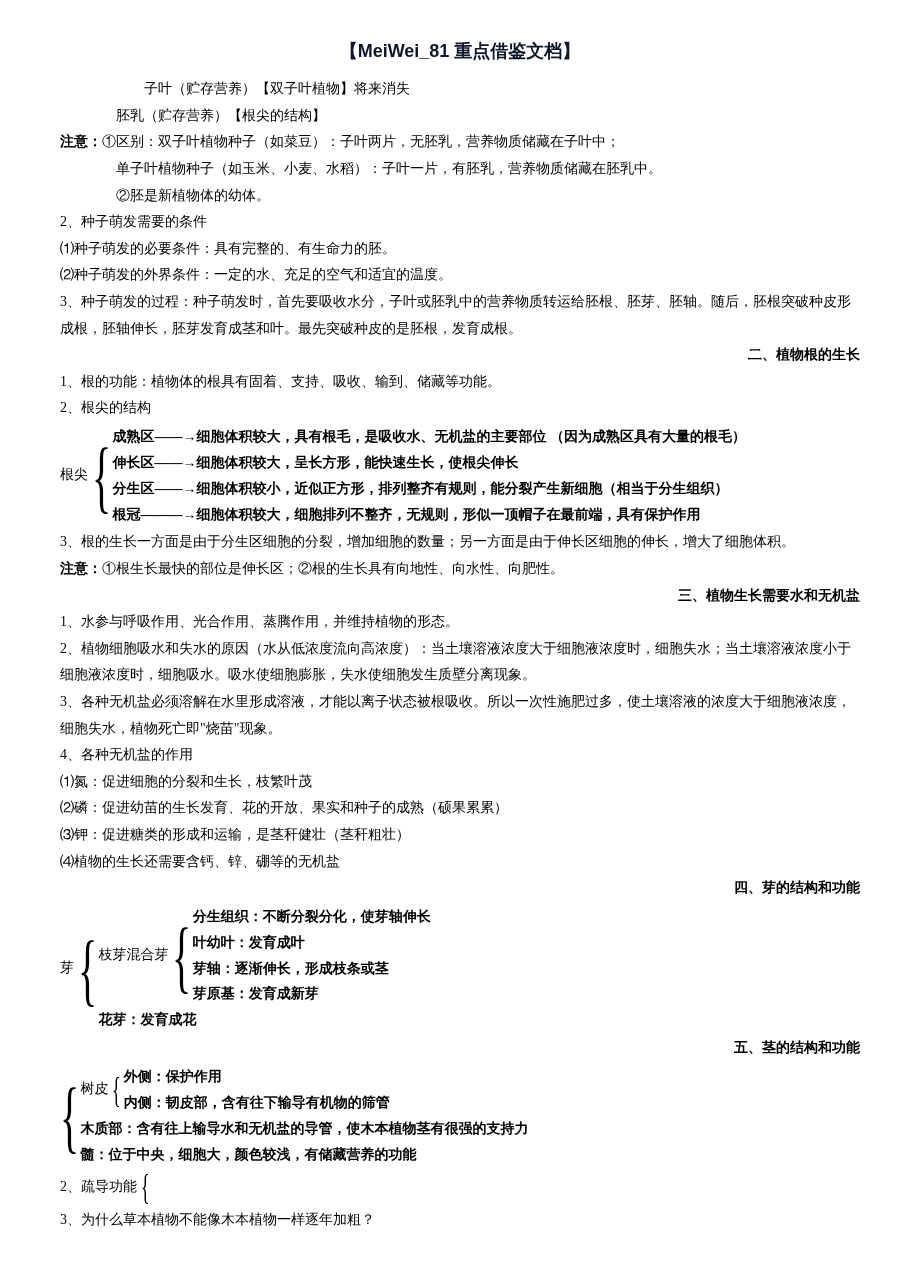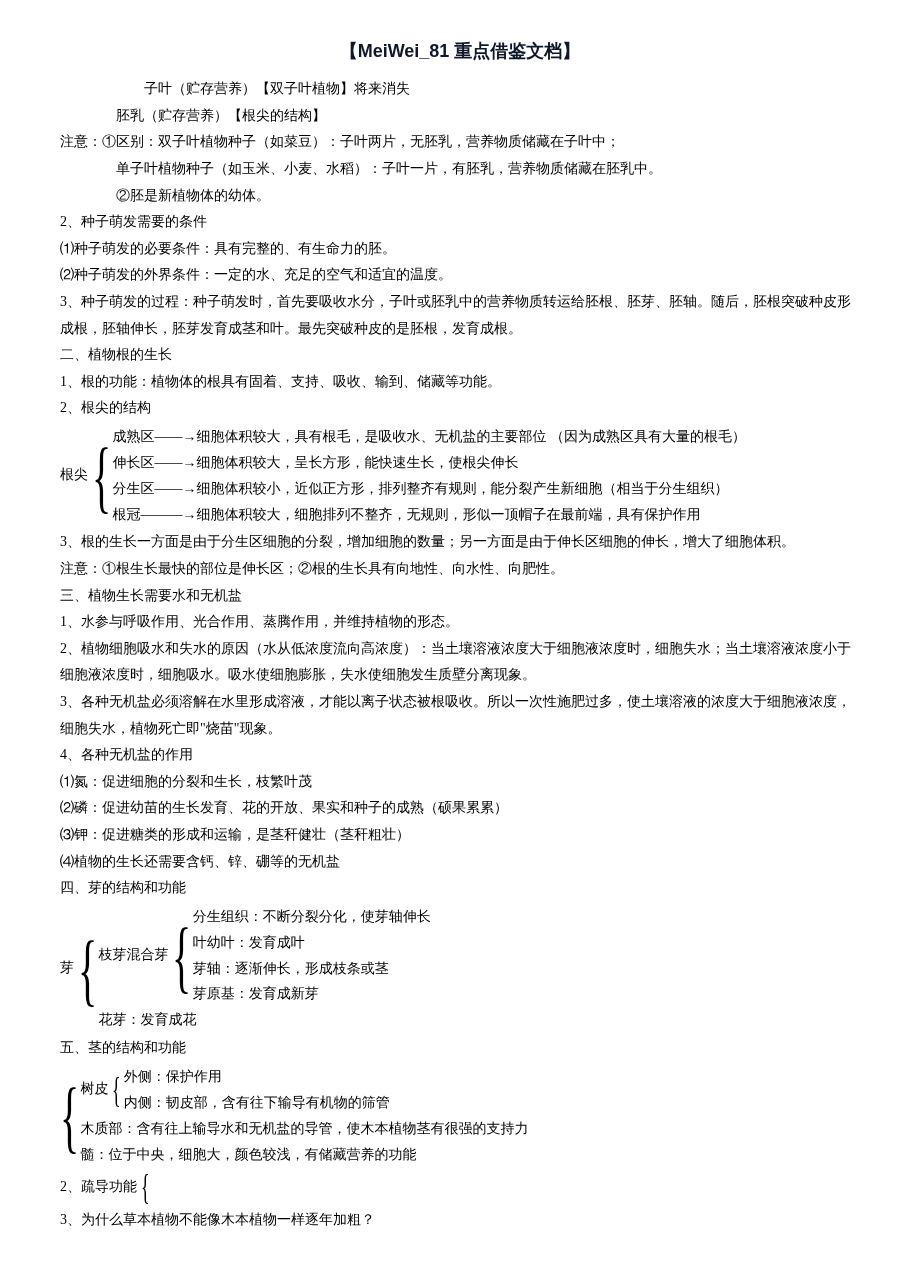--- a/index.html
+++ b/index.html
@@ -16,21 +16,21 @@
     text-align: center;
     color: #0f172a;
     font-weight: bold;
     font-size: 18px;
     font-family: "Microsoft YaHei", sans-serif;
     margin: 4px 0 8px 0;
   }
   .line { display: block; }
   .indent2 { padding-left: 4em; }
   .indent3 { padding-left: 6em; }
-  .bold { font-weight: normal; }
+  .bold { font-weight: bold; text-align: right; }
   .bracket-group {
     display: flex;
     align-items: stretch;
     margin: 2px 0;
   }
   .bracket-label {
     display: flex;
     align-items: center;
     padding-right: 4px;
     white-space: nowrap;
@@ -41,21 +41,21 @@
     display: flex;
     align-items: center;
     font-family: serif;
     transform: scaleX(0.5);
     transform-origin: left center;
     margin-right: -10px;
   }
   .bracket.sm { font-size: 36px; margin-right: -6px; }
   .bracket.md { font-size: 80px; margin-right: -18px; }
   .bracket-body { flex: 1; }
-  .bracket-body .line { line-height: 1.85; }
+  .bracket-body .line { line-height: 1.85; font-weight: bold; }
   .nested {
     display: flex;
     align-items: stretch;
   }
 </style>
 </head>
 <body>
 
 <div class="header">【MeiWei_81 重点借鉴文档】</div>
 

